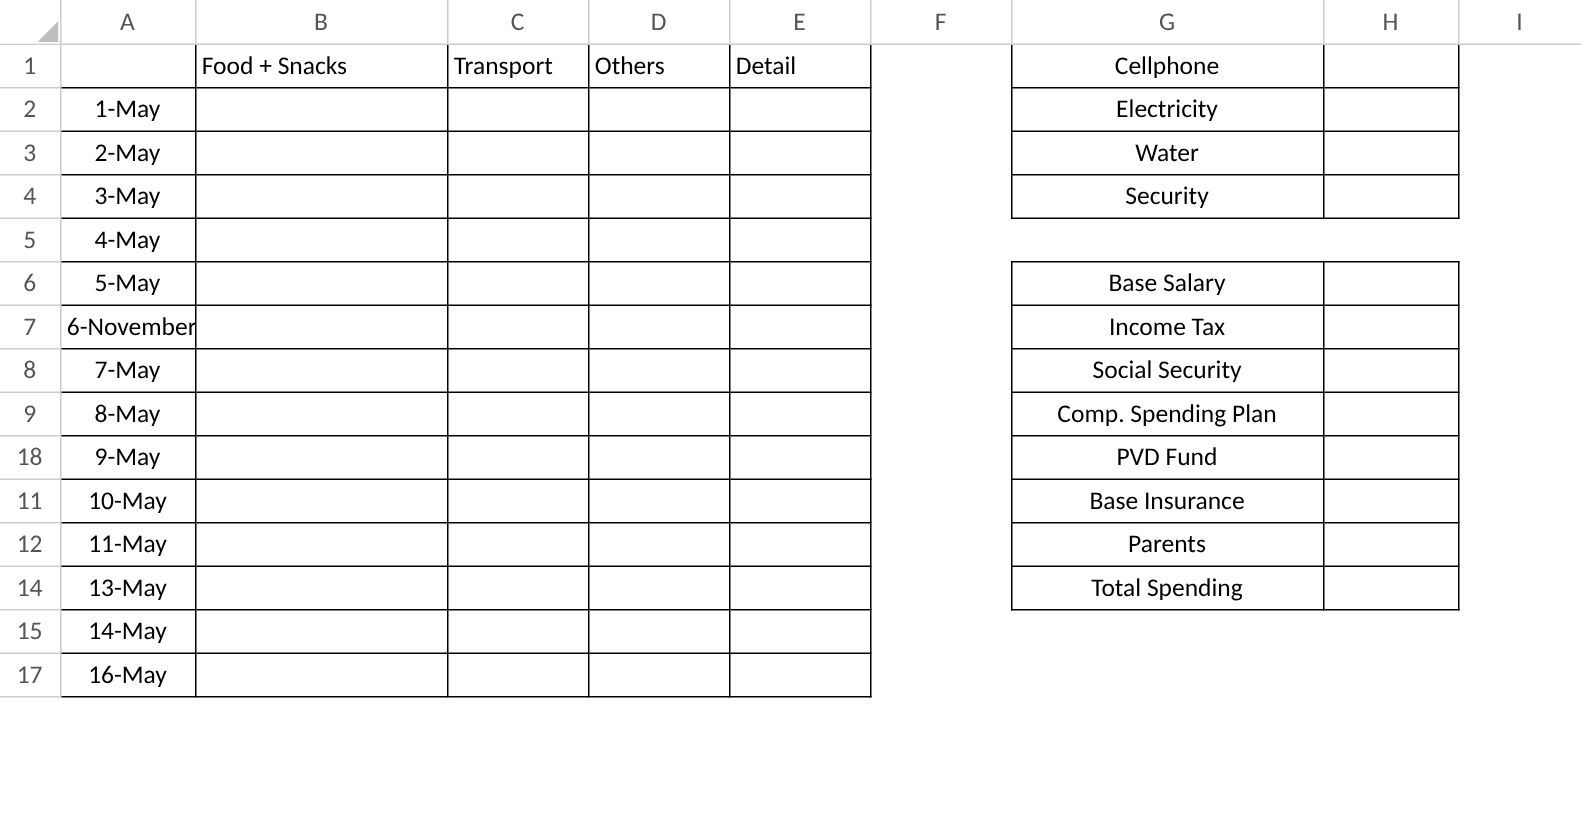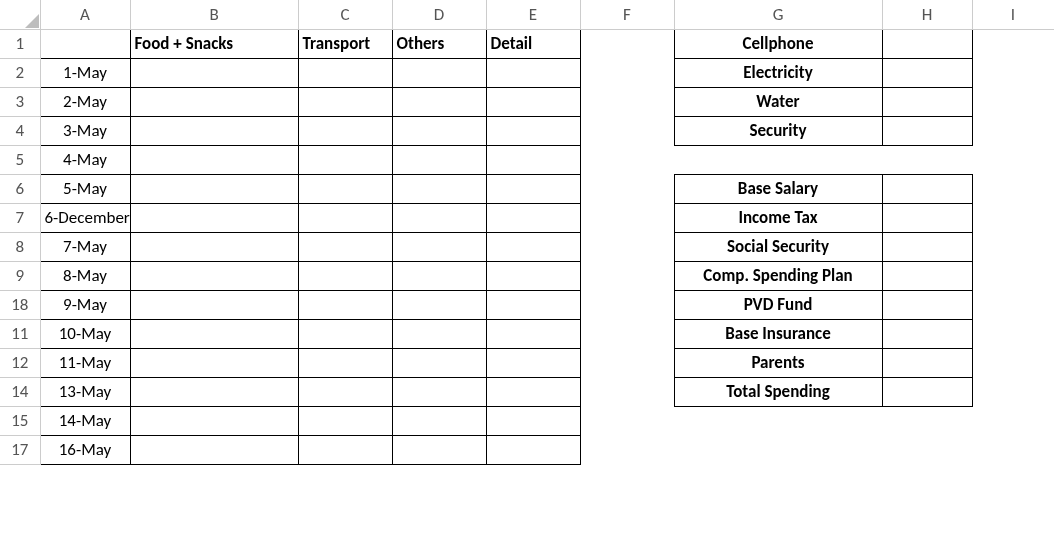--- a/index.html
+++ b/index.html
@@ -72,21 +72,21 @@
   .col-G { width: 208px; }
   .col-H { width: 90px; }
   .col-I { width: 82px; }
 
   
   .b-t { border-top: 1px solid #000; }
   .b-b { border-bottom: 1px solid #000; }
   .b-l { border-left: 1px solid #000; }
   .b-r { border-right: 1px solid #000; }
 
-  .bold { font-weight: 700; }
+  .bold { font-weight: 400; }
   .right { text-align: center; }
   .left { text-align: left; }
 </style>
 </head>
 <body>
 
 <div class="sheet">
 <table>
   <colgroup>
     <col style="width:40px">
@@ -186,21 +186,21 @@
           <td class="cell b-l b-r b-b b-t"></td>
           <td class="cell b-l b-r b-b b-t"></td>
           <td class="cell b-l b-r b-b b-t"></td>
           <td class="cell"></td>
           <td class="cell bold right b-t b-b b-l b-r">Base Salary</td>
           <td class="cell b-t b-b b-l b-r"></td>
           <td class="cell"></td>
         </tr>
         <tr>
           <th class="rowhead">7</th>
-          <td class="cell right b-l b-r b-b b-t">6-December</td>
+          <td class="cell right b-l b-r b-b b-t">6-November</td>
           <td class="cell b-l b-r b-b b-t"></td>
           <td class="cell b-l b-r b-b b-t"></td>
           <td class="cell b-l b-r b-b b-t"></td>
           <td class="cell b-l b-r b-b b-t"></td>
           <td class="cell"></td>
           <td class="cell bold right b-t b-b b-l b-r">Income Tax</td>
           <td class="cell b-t b-b b-l b-r"></td>
           <td class="cell"></td>
         </tr>
         <tr>

